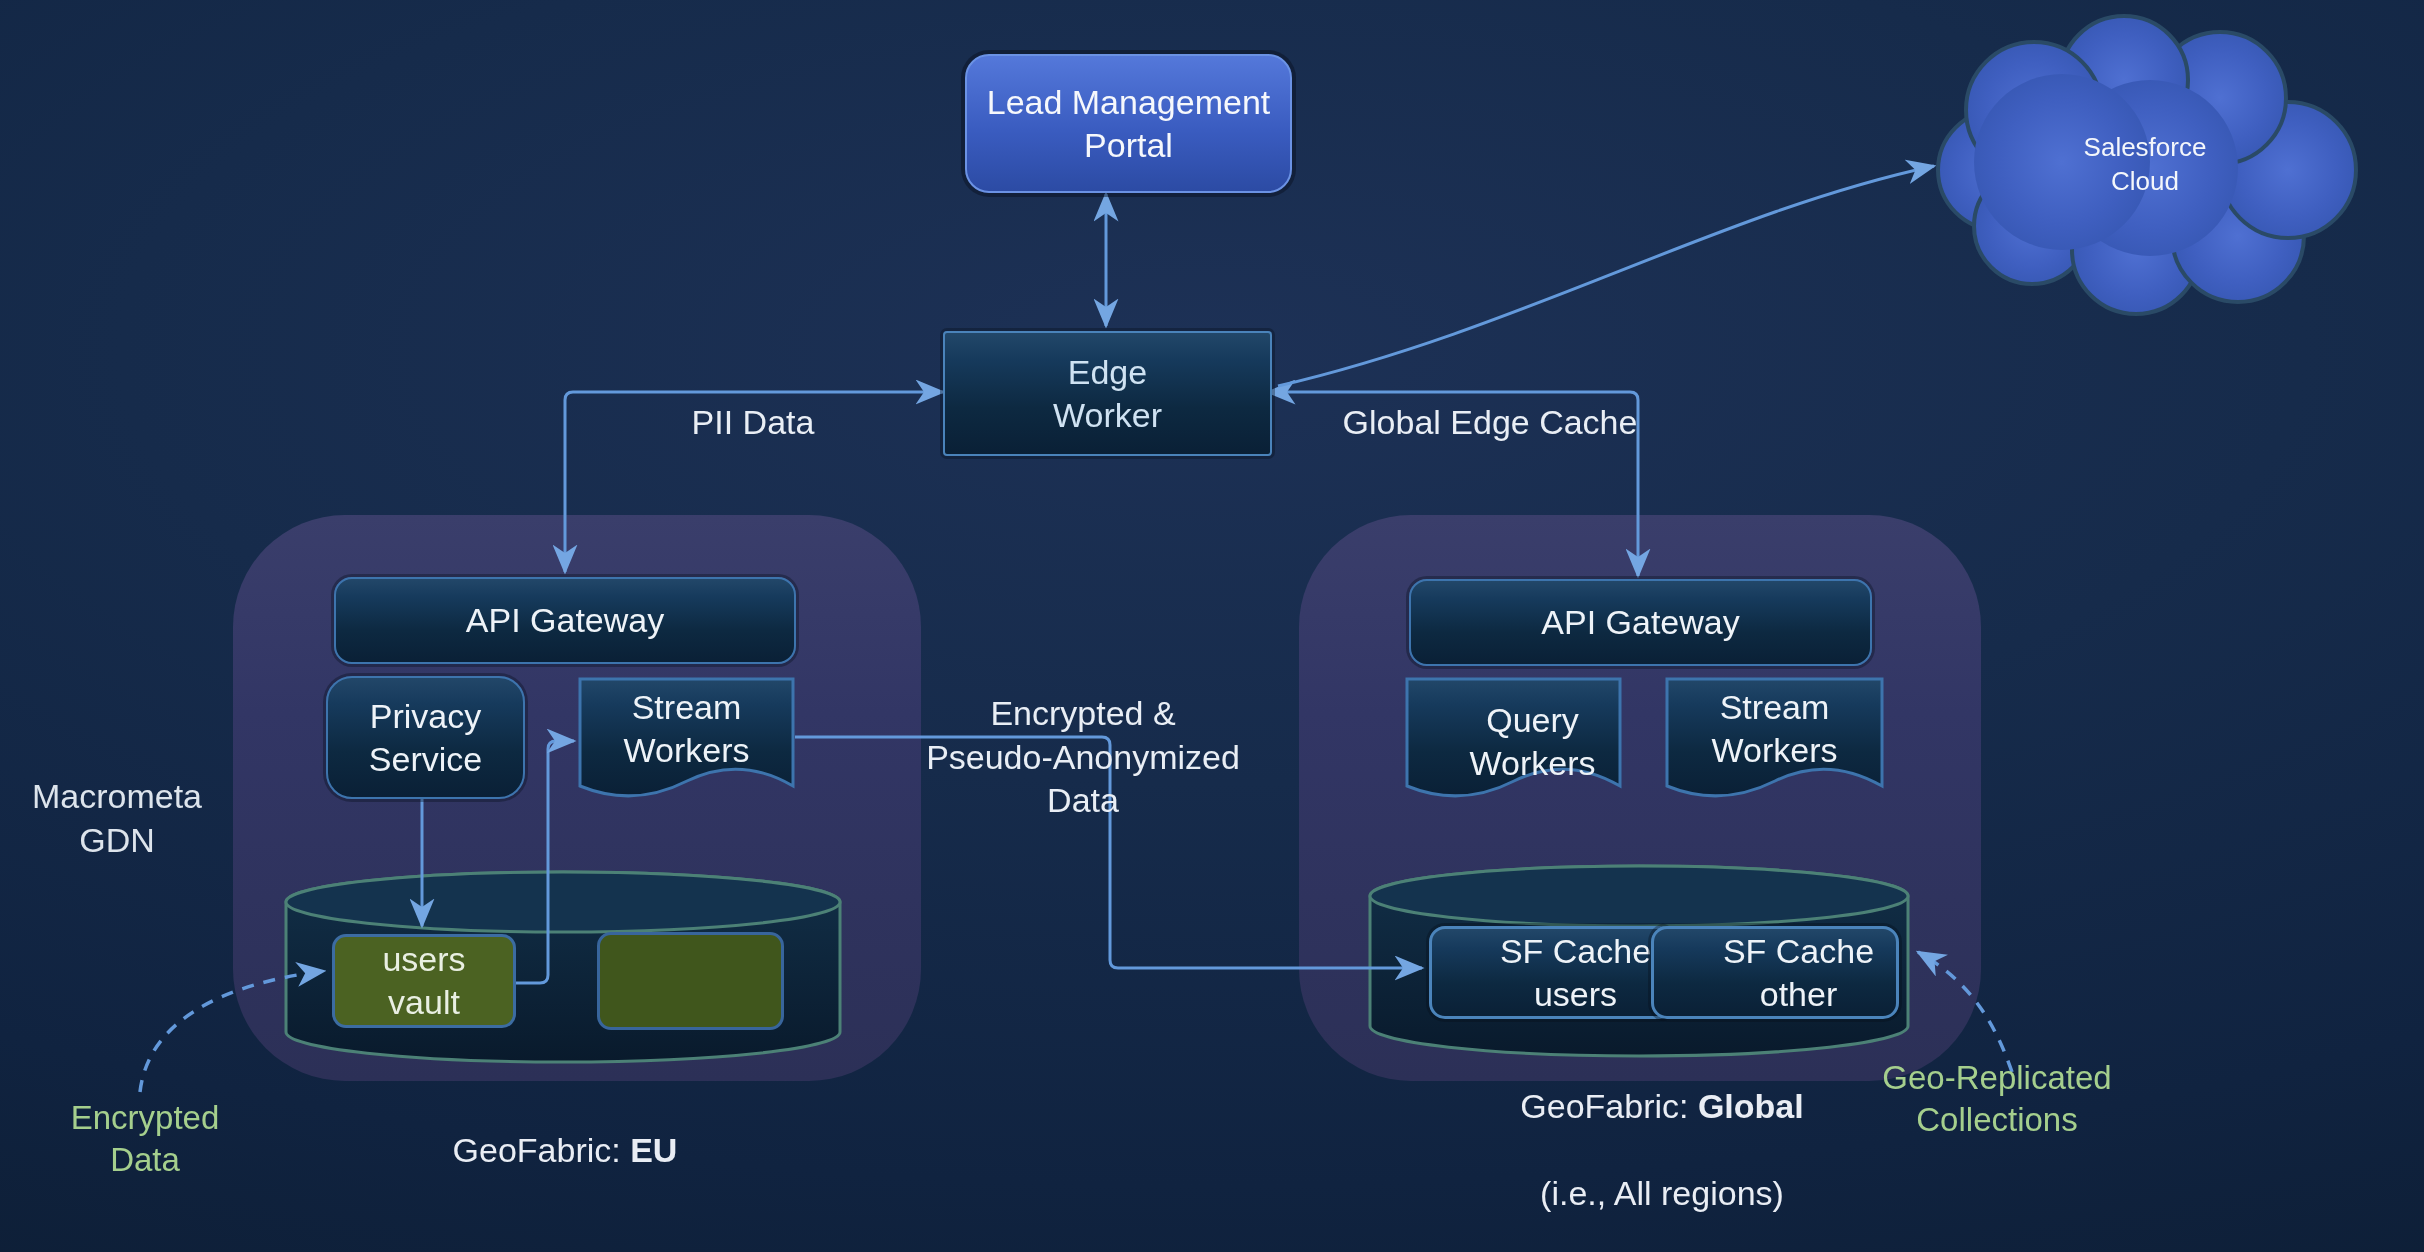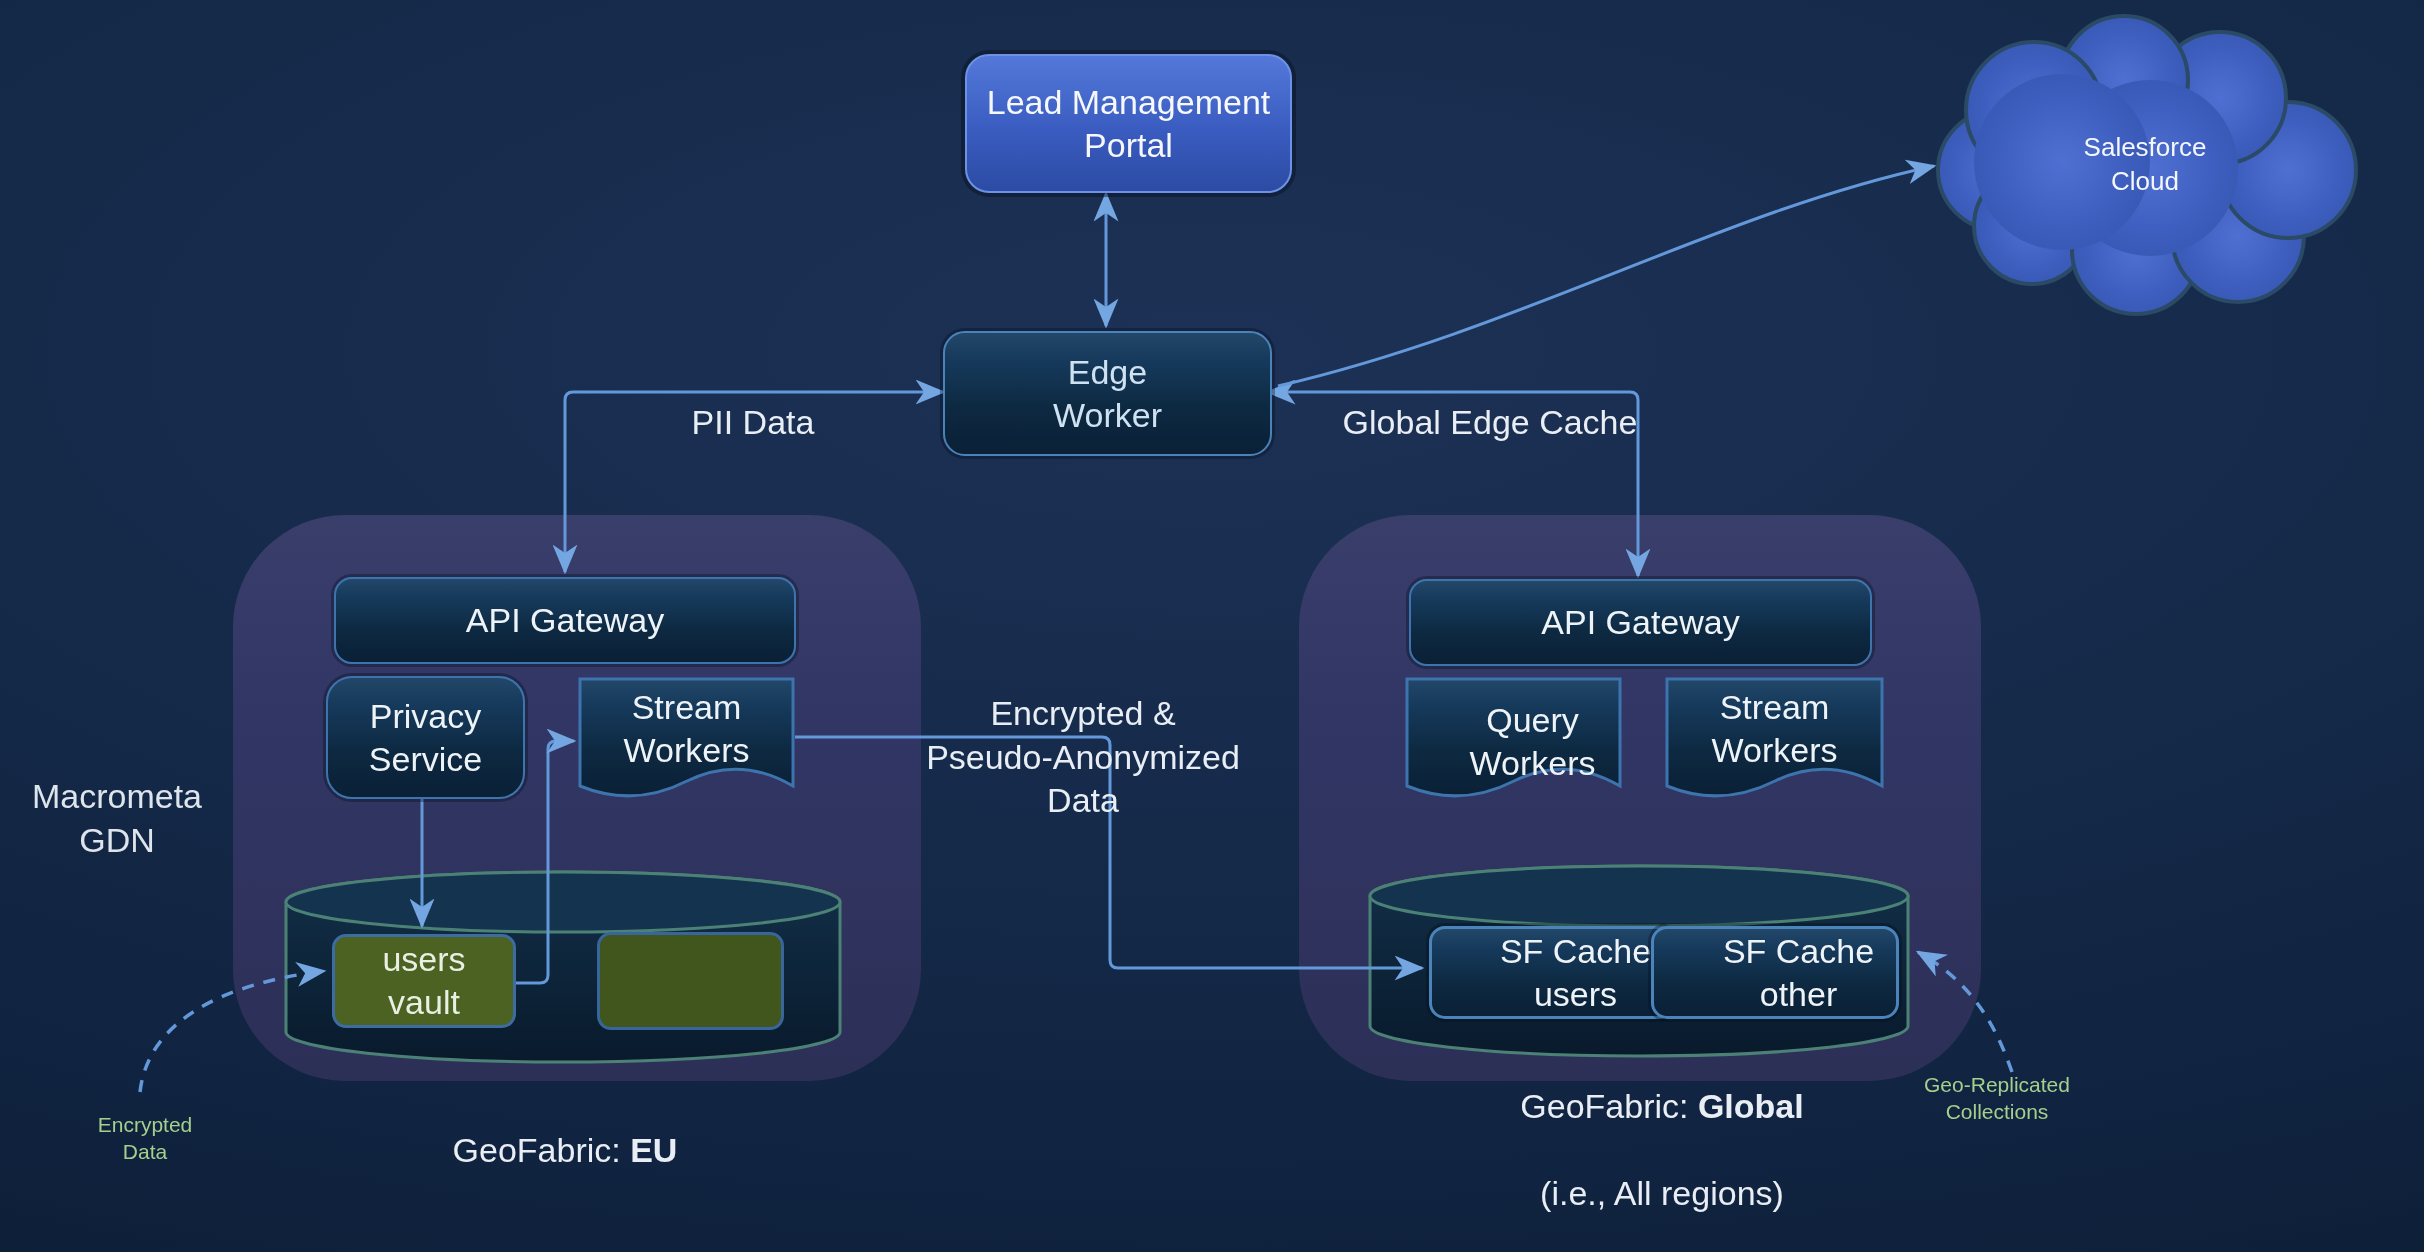--- a/index.html
+++ b/index.html
@@ -20,30 +20,30 @@
   .box{
     background:linear-gradient(180deg,#224769 0%,#163a5c 22%,#0d2941 62%,#0a2036 100%);
     border:2px solid #3d74ad;border-radius:18px;
     box-shadow:0 0 0 3px rgba(6,14,26,0.35);
   }
   .portal{
     background:linear-gradient(180deg,#5478da 0%,#3a5cc0 55%,#2c4ba4 100%);
     border:2px solid #6b92e4;border-radius:24px;color:#f6f8fc;
     box-shadow:0 0 0 4px rgba(8,16,32,0.45);
   }
-  .edgeworker{color:#cfe2f2;border-color:#4a83ba;border-radius:22px;justify-content:center;}
+  .edgeworker{color:#cfe2f2;border-color:#4a83ba;border-radius:4px;justify-content:center;}
   .greenbox{background:#4b6222;border:3px solid #3c6ca2;border-radius:14px;color:#e9efe2;}
   .greenbox.empty{background:#40561c;border-color:#38659c;}
   .sfbox{border:3px solid #4b84bb;border-radius:16px;padding-left:47px;}
   .docnode{background:none;border:none;}
   .lbl{
     position:absolute;z-index:10;transform:translate(-50%,-50%);
     text-align:center;white-space:pre-line;color:#e9eef5;font-size:34px;line-height:1.28;
   }
-  .lbl.green{color:#a5cf8d;font-size:21px;text-align:center;}
+  .lbl.green{color:#a5cf8d;font-size:33px;text-align:center;}
   .lbl.muted{color:#dde4ec;margin-top:12px;}
   .caption{font-size:34px;color:#e9edf4;}
   .bold{font-weight:700;}
   .cloudtext{z-index:10;font-size:26px;color:#f4f7fb;line-height:1.3;}
 </style>
 </head>
 <body>
 
 <div class="stage">
 

